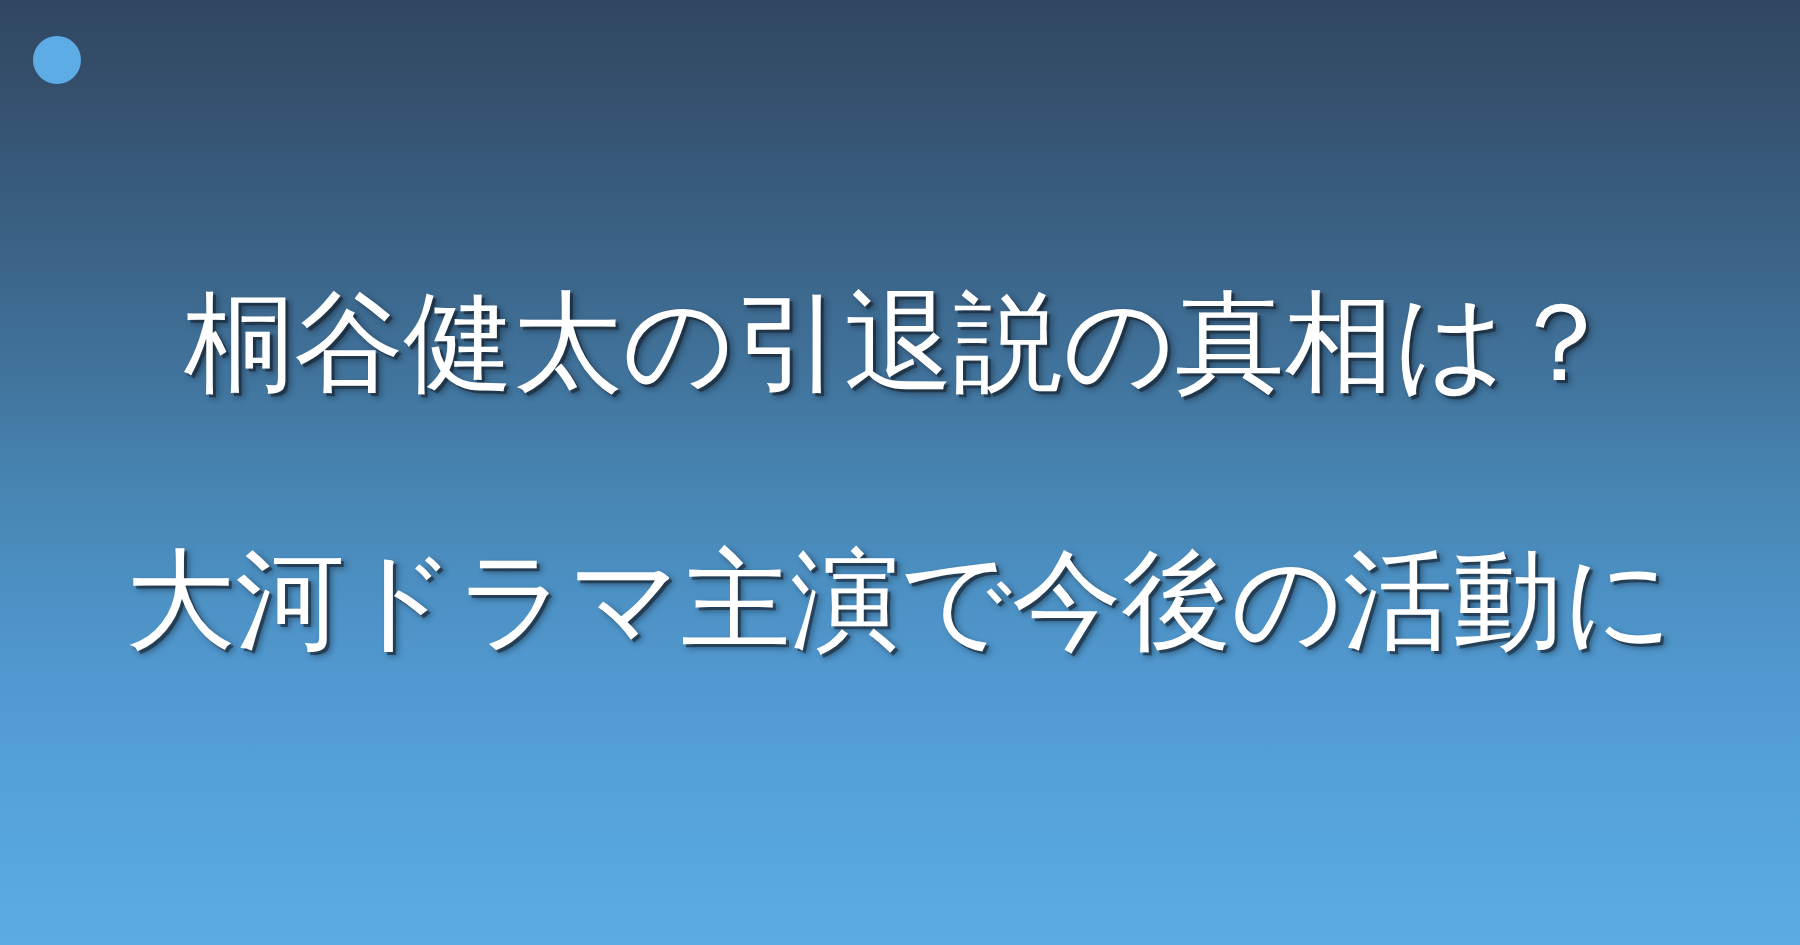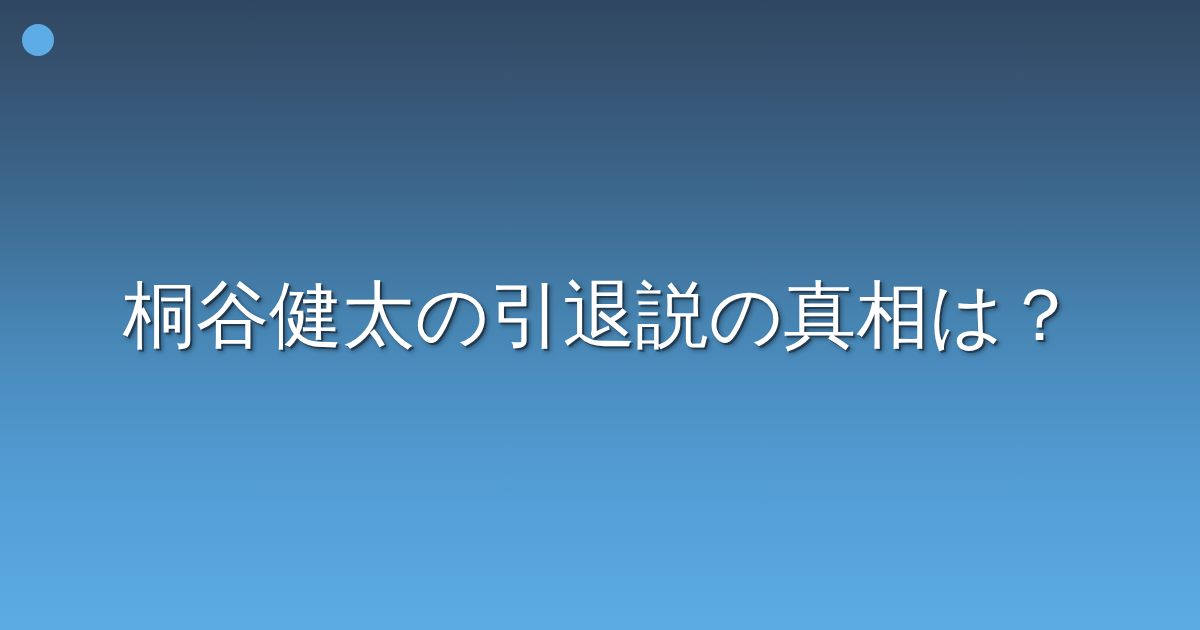--- a/index.html
+++ b/index.html
@@ -77,16 +77,17 @@
 </head>
 <body>
 
 <div class="card">
 
   <span class="deco-dot"></span>
 
   <div class="title-wrap">
     <h1 class="title">
       <span class="ln">桐谷健太の引退説の真相は？</span>
+      <span class="ln">大河ドラマ主演で今後の活動に</span>
     </h1>
   </div>
 
 </div>
 
 </body></html>

